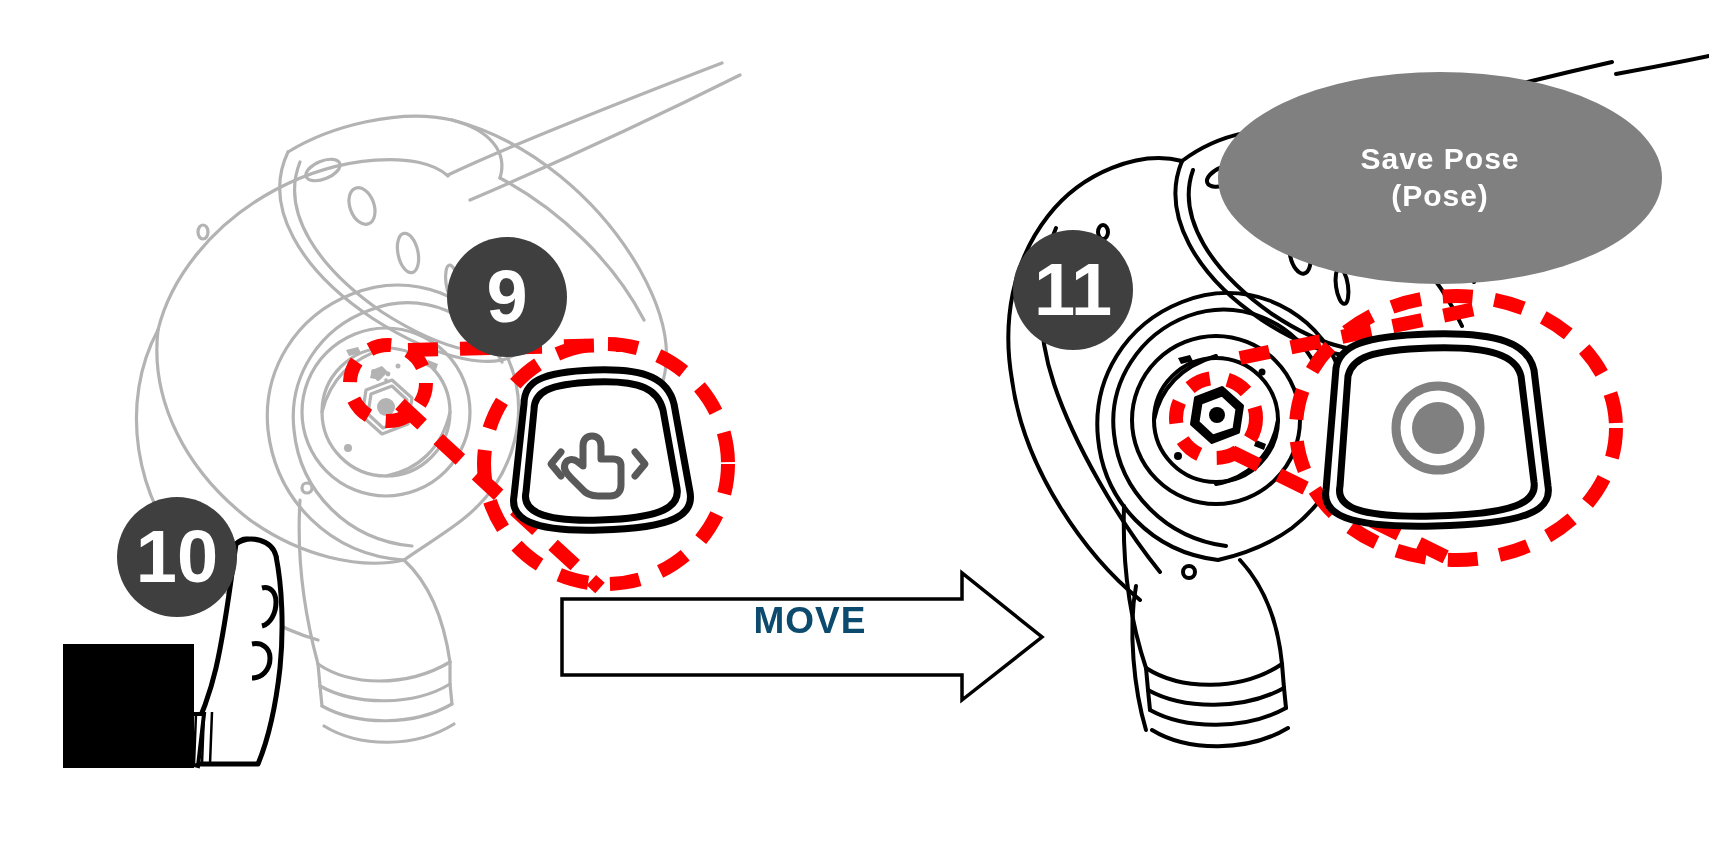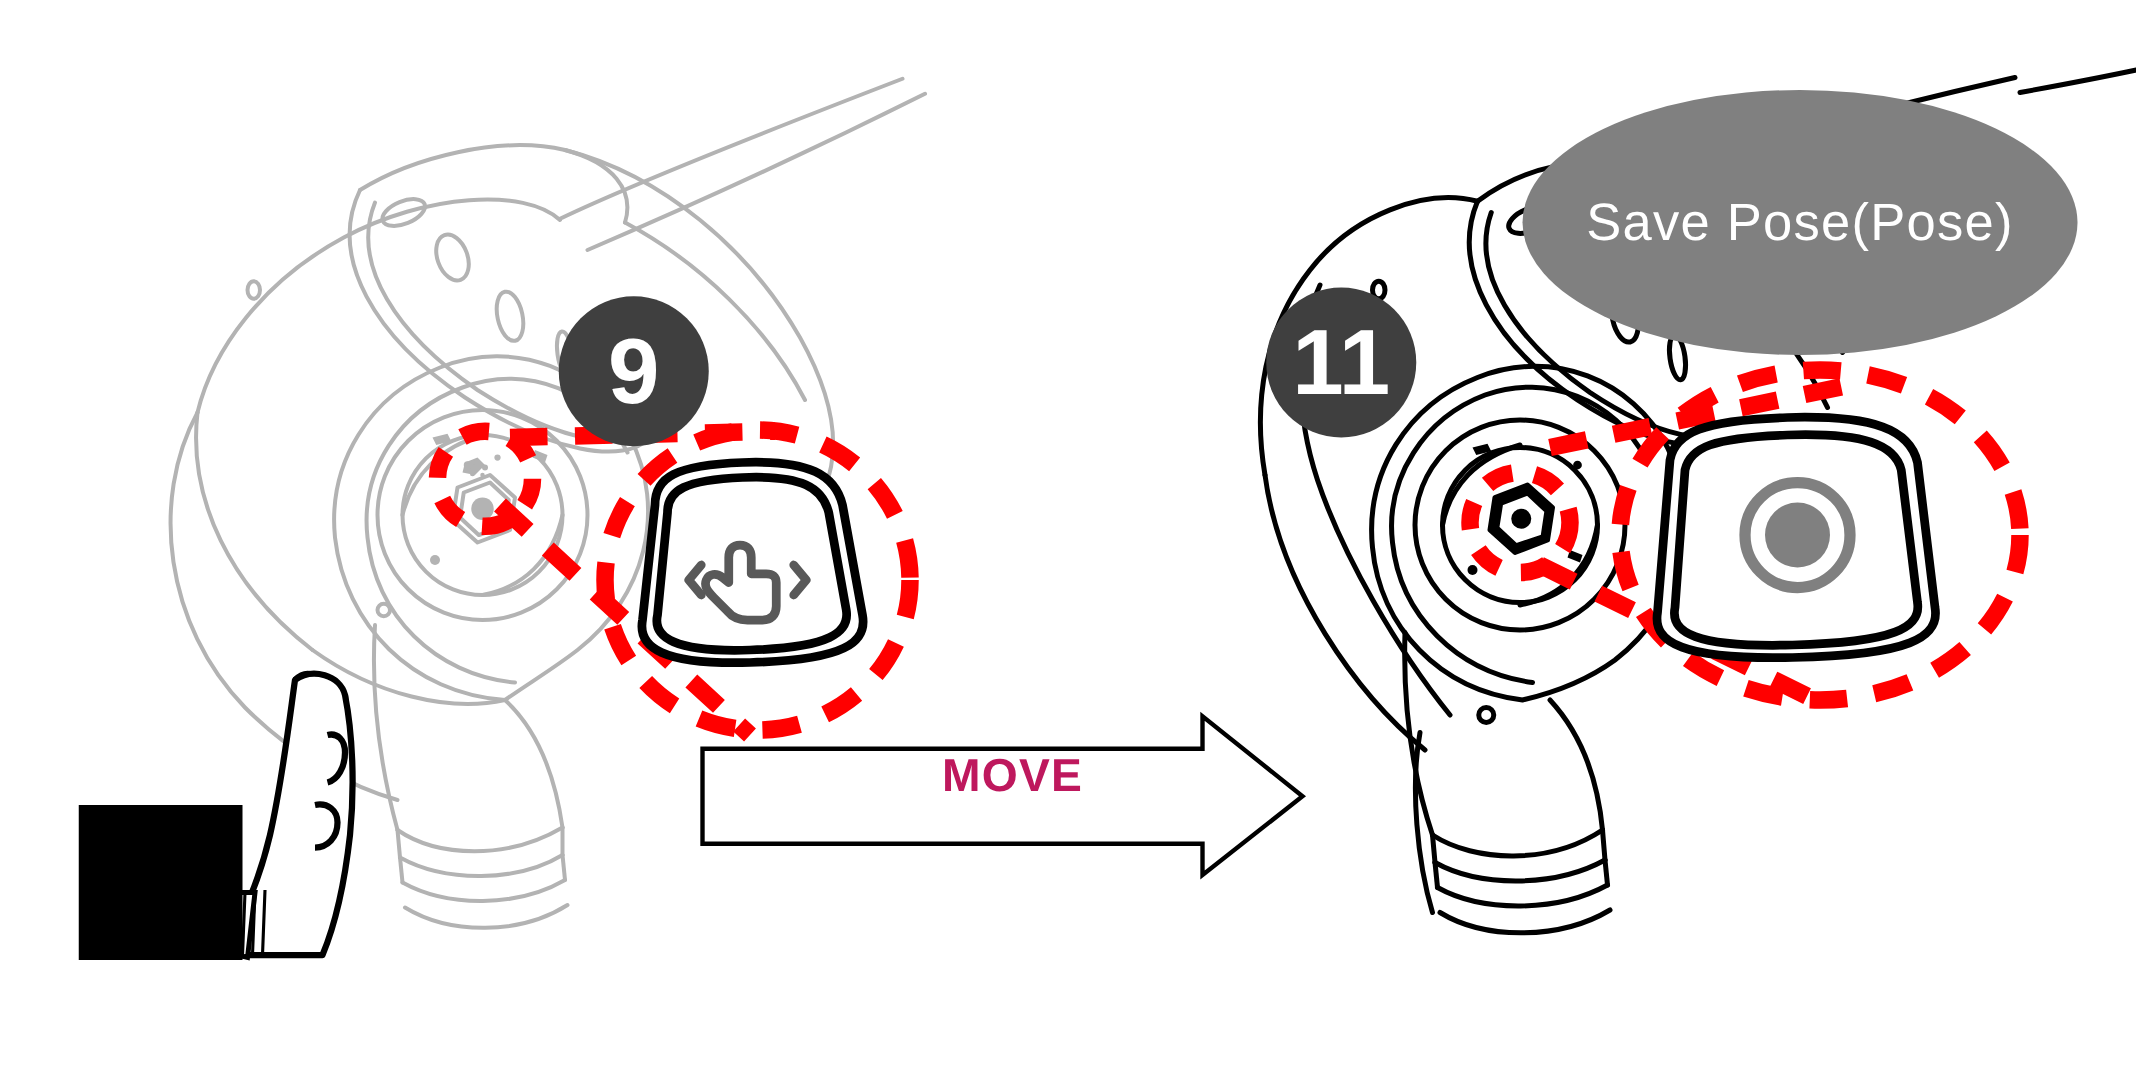--- a/index.html
+++ b/index.html
@@ -53,40 +53,40 @@
     font-size: 74px;
   }
   #save-pose-callout {
     position: absolute;
     left: 1218px; top: 72px;
     width: 444px; height: 212px;
     border-radius: 50%;
     background: #808080;
     color: #ffffff;
     display: flex;
-    flex-direction: row;
+    flex-direction: column;
     align-items: center;
     justify-content: center;
     text-align: center;
-    font-weight: normal;
-    font-size: 42px;
+    font-weight: bold;
+    font-size: 30px;
     line-height: 1.22;
     letter-spacing: 1px;
     user-select: none;
   }
   #save-pose-callout .l1 { display:block; }
   #save-pose-callout .l2 { display:block; }
   #move-label {
     position: absolute;
     left: 700px; top: 600px;
     width: 220px;
     text-align: center;
     font-size: 37px;
     font-weight: bold;
-    color: #be185d;
+    color: #0c4a6e;
     letter-spacing: 1px;
     user-select: none;
   }
 </style>
 </head>
 <body>
 
 <div id="stage">
 
   <svg id="art" viewBox="0 0 1709 861" xmlns="http://www.w3.org/2000/svg">
@@ -307,20 +307,21 @@
                L 1534 482 C 1537 502, 1516 514, 1434 516
                C 1356 518, 1336 506, 1340 486 Z" fill="#ffffff" stroke="#000000" stroke-width="7" stroke-linejoin="round"></path>
       <circle cx="1438" cy="428" r="42" fill="#ffffff" stroke="#808080" stroke-width="9"></circle>
       <circle cx="1438" cy="428" r="26" fill="#808080" stroke="none"></circle>
     </g>
 
   </svg>
 
   <div class="badge" id="badge-9">9</div>
 
+  <div class="badge" id="badge-10">10</div>
 
   <div class="badge" id="badge-11">11</div>
 
   <div id="save-pose-callout">
     <span class="l1">Save Pose</span>
     <span class="l2">(Pose)</span>
   </div>
 
   <div id="move-label">MOVE</div>
 

